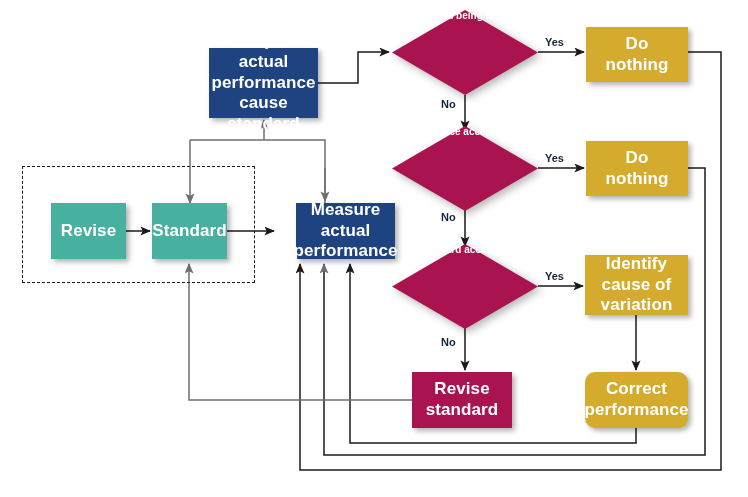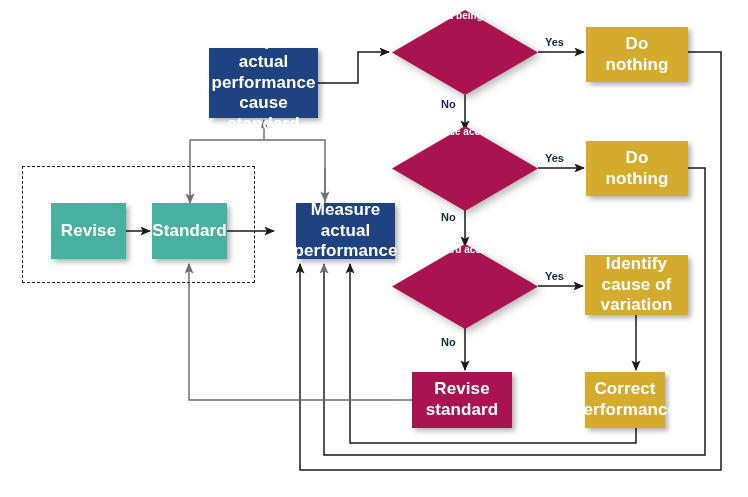--- a/index.html
+++ b/index.html
@@ -223,21 +223,21 @@
   </div>
 
   <div class="node gold" style="left:585px; top:255px; width:103px; height:60px;justify-content:center;">
     <span>
       <span>Identify</span>
       <span>cause of</span>
       <span>variation</span>
     </span>
   </div>
 
-  <div class="node gold" style="left:585px; top:372px; width:80px; height:56px;">
+  <div class="node gold" style="left:585px; top:372px; width:103px; height:56px;border-radius:10px;">
     <span>
       <span>Correct</span>
       <span>performance</span>
     </span>
   </div>
 
   <div class="node maroon" style="left:412px; top:372px; width:100px; height:56px;">
     <span>
       <span>Revise</span>
       <span>standard</span>

